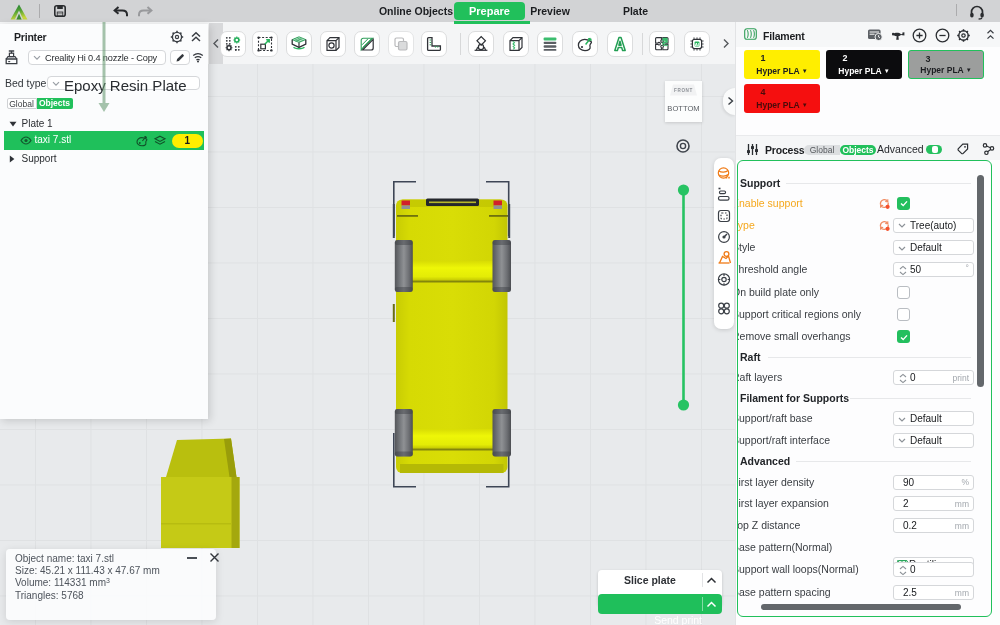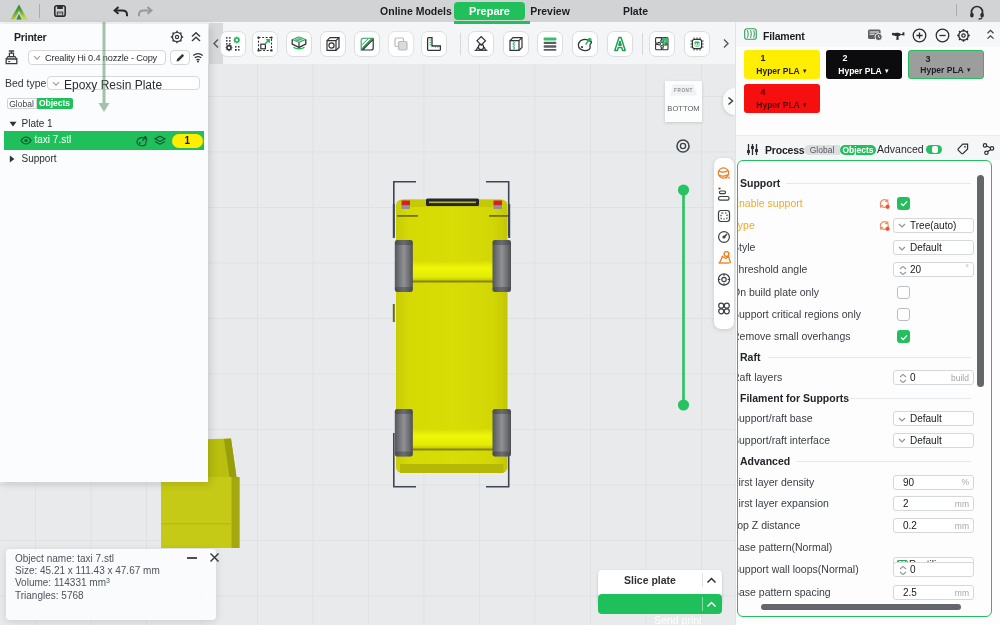--- a/index.html
+++ b/index.html
@@ -7,21 +7,21 @@
        font-family:"Liberation Sans",sans-serif;background:#e8eaec;}
   .abs{position:absolute;}
   #titlebar{left:0;top:0;width:1000px;height:22px;background:#d2d3d5;}
   .ttab{position:absolute;top:0;height:22px;line-height:22px;font-weight:bold;
         font-size:10.5px;color:#1b1d20;text-align:center;}
   #strip{left:0;top:22px;width:1000px;height:42px;background:#f4f5f6;}
   .tbtn{position:absolute;top:31px;width:26px;height:26px;background:#fff;
         border:1px solid #dcddde;border-radius:7px;box-sizing:border-box;}
   .tsep{position:absolute;top:33px;width:1px;height:22px;background:#d7d8d9;}
   #canvas{left:0;top:64px;width:735px;height:561px;background:#e8eaec;overflow:hidden;}
-  #lpanel{left:0;top:24px;width:208px;height:458px;background:#fbfcfd;
+  #lpanel{left:0;top:24px;width:208px;height:395px;background:#fbfcfd;
           box-shadow:2px 2px 8px rgba(0,0,0,0.15);}
   #rpanel{left:735px;top:22px;width:265px;height:603px;background:#fdfdfe;
           border-left:1px solid #e2e3e5;box-sizing:border-box;}
   .fcard{position:absolute;width:76px;height:29px;border-radius:3px;}
   .fnum{position:absolute;left:12px;top:3px;width:14px;font-size:9px;font-weight:bold;text-align:center;}
   .fname{position:absolute;left:0;top:15.5px;width:100%;font-size:8.5px;font-weight:bold;text-align:center;}
   #gc{left:737px;top:160px;width:255px;height:457px;border:1px solid #21c05b;
       border-radius:6px;background:#fdfdfe;box-sizing:border-box;overflow:hidden;z-index:5;}
   .shead{position:absolute;left:2px;font-size:10.5px;font-weight:bold;color:#222529;height:13px;line-height:13px;white-space:nowrap;}
   .shline{position:absolute;height:1px;background:#e7e8ea;}
@@ -261,21 +261,21 @@
       <rect x="3.6" y="9.3" width="4.8" height="0.9" fill="#fff"></rect>
   </svg>
   <svg class="abs" style="left:113px;top:5px" width="16" height="13">
     <path d="M5.5 2L1.6 5.4L5.5 8.8" fill="none" stroke="#27292c" stroke-width="2"></path>
     <path d="M2 5.4h7.4c2.8 0 4.6 1.8 4.6 4.2v1.6" fill="none" stroke="#27292c" stroke-width="2"></path>
   </svg>
   <svg class="abs" style="left:137px;top:5px" width="16" height="13">
     <path d="M10.5 2L14.4 5.4L10.5 8.8" fill="none" stroke="#98999c" stroke-width="2"></path>
     <path d="M14 5.4H6.6c-2.8 0-4.6 1.8-4.6 4.2v1.6" fill="none" stroke="#98999c" stroke-width="2"></path>
   </svg>
-  <div class="ttab" style="left:377px;width:78px">Online Models</div>
+  <div class="ttab" style="left:377px;width:78px">Online Objects</div>
   <div class="abs" style="left:454px;top:2px;width:71px;height:18px;background:#21c05b;border-radius:4px;color:#fff;font-weight:bold;font-size:11px;line-height:18px;text-align:center">Prepare</div>
   <div class="ttab" style="left:525px;width:50px">Preview</div>
   <div class="ttab" style="left:613px;width:45px">Plate</div>
   <div class="abs" style="left:956px;top:4px;width:1px;height:12px;background:#ababad"></div>
   <svg class="abs" style="left:969px;top:4px" width="16" height="15">
     <path d="M2.5 9.5V8a5.5 5.5 0 0111 0v1.5" fill="none" stroke="#2a2c2f" stroke-width="1.7"></path>
     <rect x="1.2" y="8.8" width="3.4" height="4.6" rx="1.6" fill="#2a2c2f"></rect>
     <rect x="11.4" y="8.8" width="3.4" height="4.6" rx="1.6" fill="#2a2c2f"></rect>
     <path d="M12.8 13.4c0 1.4-1.6 1.6-3.2 1.6" fill="none" stroke="#2a2c2f" stroke-width="1.3"></path>
   </svg>
@@ -441,21 +441,21 @@
     </svg>
   <svg class="abs" style="left:192px;top:28px" width="12" height="11">
     <path d="M1.2 3.4a8 8 0 019.6 0M2.8 5.8a5.4 5.4 0 016.4 0M4.4 8a2.8 2.8 0 013.2 0" fill="none" stroke="#34383d" stroke-width="1.3"></path>
     <circle cx="6" cy="9.6" r="1" fill="#34383d"></circle>
   </svg>
   <div class="abs" style="left:5px;top:53px;font-size:10.5px;color:#33373c">Bed type</div>
   <div class="abs" style="left:47px;top:52px;width:153px;height:13.5px;background:#fff;border:1px solid #d5d7da;border-radius:4px;box-sizing:border-box"></div>
   <svg class="abs" style="left:52px;top:56.5px" width="8" height="6">
       <path d="M1 1.2L4 4.2L7 1.2" fill="none" stroke="#9a9fa5" stroke-width="1.2"></path>
     </svg>
-  <div class="abs" style="left:64px;top:56px;font-size:12px;color:#2a2d31;line-height:11px">Epoxy Resin Plate</div>
+  <div class="abs" style="left:64px;top:56px;font-size:15px;color:#2a2d31;line-height:11px">Epoxy Resin Plate</div>
   <div class="abs" style="left:6.5px;top:73.5px;width:30px;height:11.5px;background:#fff;border:1px solid #cfd1d4;box-sizing:border-box;border-radius:2px 0 0 2px;font-size:8.5px;color:#3a3d41;text-align:center;line-height:11px">Global</div>
   <div class="abs" style="left:36.5px;top:73.5px;width:36px;height:11.5px;background:#21c05b;border-radius:0 2px 2px 0;font-size:8.5px;font-weight:bold;color:#fff;text-align:center;line-height:11.5px">Objects</div>
   <svg class="abs" style="left:9px;top:97px" width="8" height="6">
       <polygon points="0.5,0.8 7.5,0.8 4,5.4" fill="#2e3237"></polygon>
     </svg>
   <div class="abs" style="left:21.5px;top:93.5px;font-size:10px;color:#2a2d31">Plate 1</div>
   <div class="abs" style="left:3.5px;top:107px;width:200px;height:18.5px;background:#1fc05b"></div>
   <svg class="abs" style="left:20px;top:112px" width="12" height="9">
     <path d="M1 4.5C2.6 2 4.6 1 6 1s3.4 1 5 3.5C9.4 7 7.4 8 6 8S2.6 7 1 4.5Z" fill="none" stroke="#14582e" stroke-width="1.2"></path>
     <circle cx="6" cy="4.5" r="1.6" fill="#14582e"></circle>
@@ -599,21 +599,21 @@
       </svg>
     <div class="ctext">Default</div>
   </div>
 
   <div class="rlabel" style="top:101.4px">Threshold angle</div>
   <div class="ctrl" style="top:101.4px">
     <svg class="abs" style="left:4.5px;top:2px" width="8" height="11">
       <path d="M1 4L4 1.4L7 4" fill="none" stroke="#8d9298" stroke-width="1.1"></path>
       <path d="M1 7L4 9.6L7 7" fill="none" stroke="#8d9298" stroke-width="1.1"></path>
     </svg>
-    <div class="cvals">20</div>
+    <div class="cvals">50</div>
     <div class="cunit" style="top:0px">°</div>
   </div>
 
   <div class="rlabel" style="top:123.7px">On build plate only</div>
   <div class="chk off" style="top:124.7px"></div>
 
   <div class="rlabel" style="top:146px">Support critical regions only</div>
   <div class="chk off" style="top:147px"></div>
 
   <div class="rlabel" style="top:168.3px">Remove small overhangs</div>
@@ -625,21 +625,21 @@
   <div class="shead" style="top:189.5px">Raft</div>
   <div class="shline" style="left:30px;top:196px;width:203px"></div>
 
   <div class="rlabel" style="top:209px">Raft layers</div>
   <div class="ctrl" style="top:209px">
     <svg class="abs" style="left:4.5px;top:2px" width="8" height="11">
       <path d="M1 4L4 1.4L7 4" fill="none" stroke="#8d9298" stroke-width="1.1"></path>
       <path d="M1 7L4 9.6L7 7" fill="none" stroke="#8d9298" stroke-width="1.1"></path>
     </svg>
     <div class="cvals">0</div>
-    <div class="cunit">build</div>
+    <div class="cunit">print</div>
   </div>
 
   <div class="shead" style="top:230.5px">Filament for Supports</div>
   <div class="shline" style="left:112px;top:237px;width:121px"></div>
 
   <div class="rlabel" style="top:250px">Support/raft base</div>
   <div class="ctrl" style="top:250px">
     <svg class="abs" style="left:4px;top:4.5px" width="8" height="6">
         <path d="M1 1L4 4L7 1" fill="none" stroke="#8d9298" stroke-width="1.2"></path>
       </svg>

